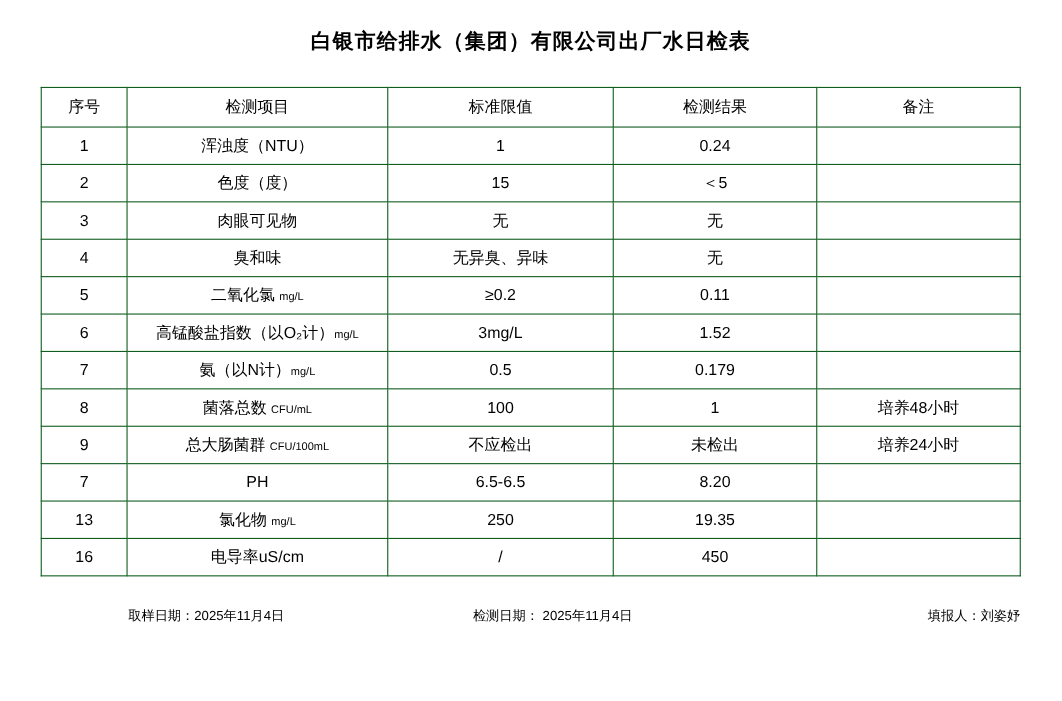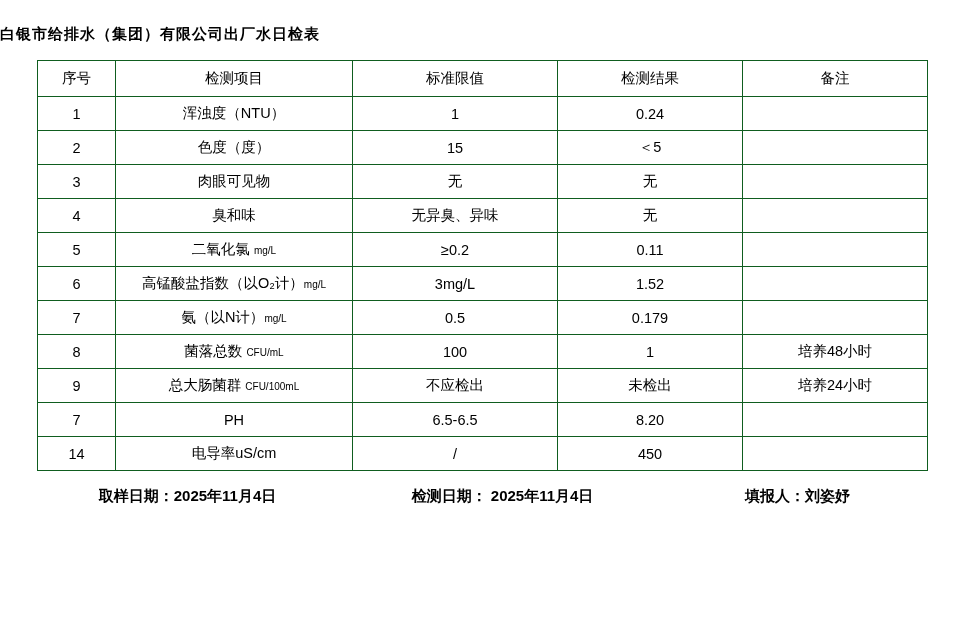--- a/index.html
+++ b/index.html
@@ -15,31 +15,31 @@
     position: relative;
     overflow: hidden;
   }
   .page {
     width: 965px;
     height: 637px;
     position: relative;
     box-sizing: border-box;
   }
   .doc-title {
-    text-align: left;
-    font-size: 15px;
+    text-align: center;
+    font-size: 19px;
     font-weight: bold;
     letter-spacing: 1px;
     padding-top: 25px;
     padding-bottom: 16px;
     font-family: "Liberation Sans", "DejaVu Sans", sans-serif;
   }
   table.report {
     border-collapse: collapse;
-    margin: 0 auto;
+    margin: 12px auto;
     width: 890px;
     table-layout: fixed;
     border-radius: 28px;
   }
   table.report td, table.report th {
     border: 1px solid #0f5d1f;
     text-align: center;
     vertical-align: middle;
     font-size: 14.5px;
     height: 33px;
@@ -58,27 +58,26 @@
 
   .unit {
     font-size: 10px;
   }
   .footer {
     margin: 0 auto;
     width: 890px;
     display: flex;
     align-items: center;
     padding-top: 16px;
-    font-size: 15px;
+    font-size: 12px;
     font-family: "Liberation Sans", "DejaVu Sans", sans-serif;
-    font-weight: bold;
   }
   .footer .f-sample { width: 300px; text-align: center; }
   .footer .f-test   { width: 330px; text-align: center; }
-  .footer .f-filler { width: 260px; text-align: center; }
+  .footer .f-filler { width: 260px; text-align: right; }
 </style>
 </head>
 <body>
 
 <div class="page">
 
   <div class="doc-title">白银市给排水（集团）有限公司出厂水日检表</div>
 
   <table class="report">
     <colgroup>
@@ -162,21 +161,28 @@
         <td>培养24小时</td>
       </tr>
       <tr>
         <td>7</td>
         <td><span>PH</span><span class="unit"></span></td>
         <td>6.5-6.5</td>
         <td>8.20</td>
         <td></td>
       </tr>
       <tr>
-        <td>14</td>
+        <td>13</td>
+        <td><span>氯化物</span>&nbsp;<span class="unit">mg/L</span></td>
+        <td>250</td>
+        <td>19.35</td>
+        <td></td>
+      </tr>
+      <tr>
+        <td>16</td>
         <td><span>电导率uS/cm</span><span class="unit"></span></td>
         <td>/</td>
         <td>450</td>
         <td></td>
       </tr>
     </tbody>
   </table>
 
   <div class="footer">
     <div class="f-sample">取样日期：2025年11月4日</div>

